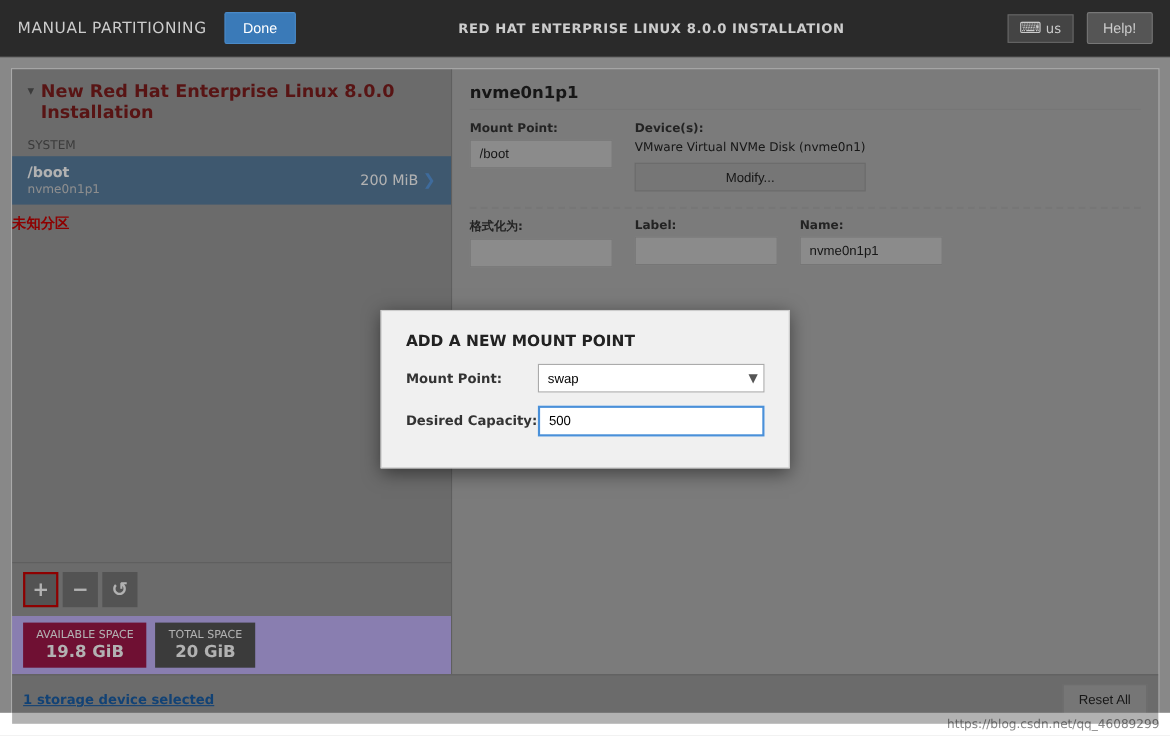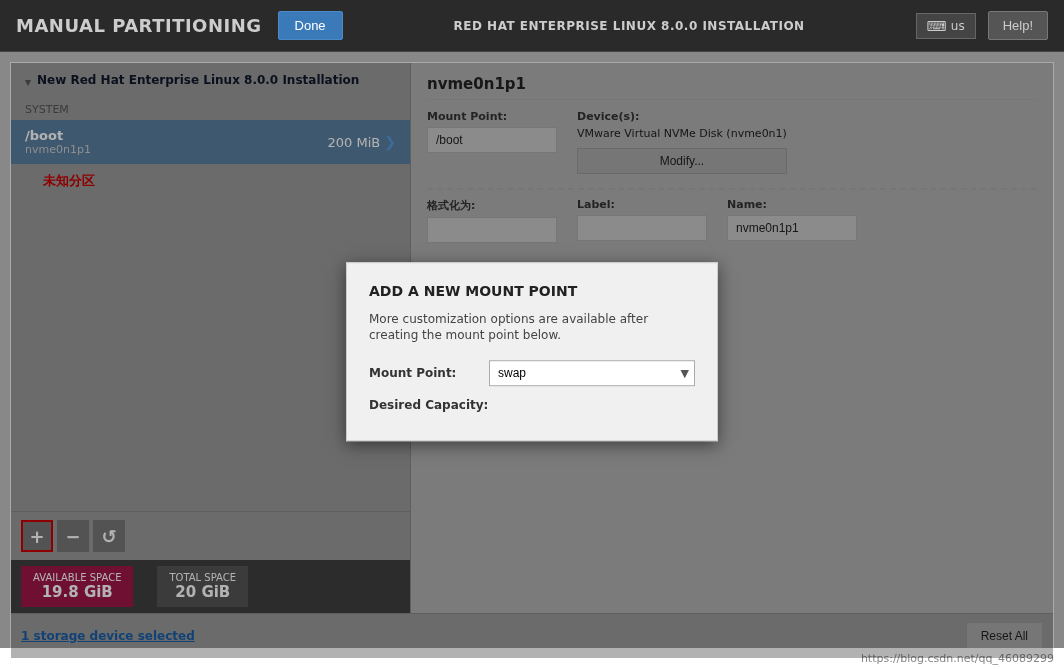--- a/index.html
+++ b/index.html
@@ -22,22 +22,22 @@
       height: 52px;
       border-bottom: 1px solid #444;
     }
     .header-left {
       display: flex;
       align-items: center;
       gap: 16px;
     }
     .header-title {
       color: #ccc;
-      font-size: 18px;
-      font-weight: bold;
+      font-size: 14px;
+      font-weight: normal;
       letter-spacing: 0.5px;
       text-transform: uppercase;
     }
     .done-button {
       background: #3a7ab8;
       color: white;
       border: 1px solid #4a8ac8;
       padding: 6px 16px;
       font-size: 13px;
       cursor: pointer;
@@ -119,23 +119,23 @@
       display: flex;
       align-items: flex-start;
       gap: 6px;
     }
     .chevron-icon {
       color: #555;
       font-size: 12px;
       margin-top: 2px;
     }
     .installation-title {
-      font-size: 12px;
-      font-weight: bold;
-      color: #0f172a;
+      font-size: 16px;
+      font-weight: bold;
+      color: #7f1d1d;
     }
     .system-label {
       color: #555;
       font-size: 11px;
       padding: 4px 14px 4px 14px;
       text-transform: uppercase;
     }
 
     
     .partition-item {
@@ -170,21 +170,21 @@
     }
     .arrow-icon {
       color: #5a9ae0;
       font-size: 14px;
     }
 
     
     .unknown-partition {
       color: #c00;
       font-size: 13px;
-      padding: 8px 32px;
+      padding: 8px 0;
       font-weight: bold;
     }
 
     
     .bottom-controls {
       display: flex;
       align-items: center;
       gap: 4px;
       padding: 8px 10px;
       background: #9a9a9a;
@@ -203,23 +203,23 @@
       font-size: 18px;
       font-weight: bold;
     }
     .icon-btn.add { border-color: #c00; }
     .icon-btn.remove { border-color: transparent; background: #777; }
     .icon-btn.refresh { border-color: transparent; background: #777; }
 
     
     .space-info {
       display: flex;
-      gap: 24px;
+      gap: 8px;
       padding: 6px 10px;
-      background: #404040;
+      background: #c4b5fd;
     }
     .space-box {
       padding: 6px 12px;
       color: white;
       font-size: 11px;
       text-align: center;
       min-width: 90px;
     }
     .space-box.available { background: #a0174a; }
     .space-box.total { background: #555; }
@@ -540,39 +540,39 @@
     <div class="bottom-row">
       <a class="storage-link">1 storage device selected</a>
       <button class="reset-btn">Reset All</button>
     </div>
 
     <div class="overlay"></div>
 
     <div class="modal">
       <div class="modal-body">
         <div class="modal-title">ADD A NEW MOUNT POINT</div>
-        <div class="modal-description">More customization options are available after creating the mount point below.</div>
 
         <div class="modal-field-row">
           <span class="modal-field-label">Mount Point:</span>
           <div class="modal-input-wrapper">
             <select class="modal-select">
               <option>swap</option>
               <option>/</option>
               <option>/boot</option>
               <option>/home</option>
               <option>/var</option>
               <option>/tmp</option>
             </select>
             <span class="modal-select-arrow">▼</span>
           </div>
         </div>
 
         <div class="modal-field-row">
           <span class="modal-field-label">Desired Capacity:</span>
+          <input class="modal-text-input" type="text" value="500" style="">
         </div>
       </div>
 
     </div>
 
   </div>
 </div>
 
 <div class="url-bar">
   <span>https://blog.csdn.net/qq_46089299</span>

